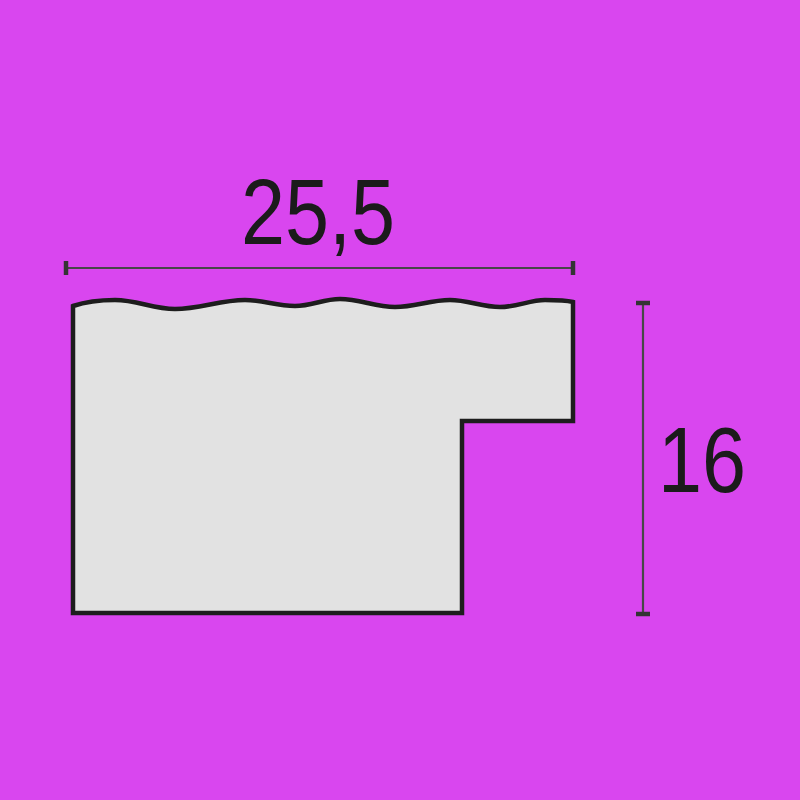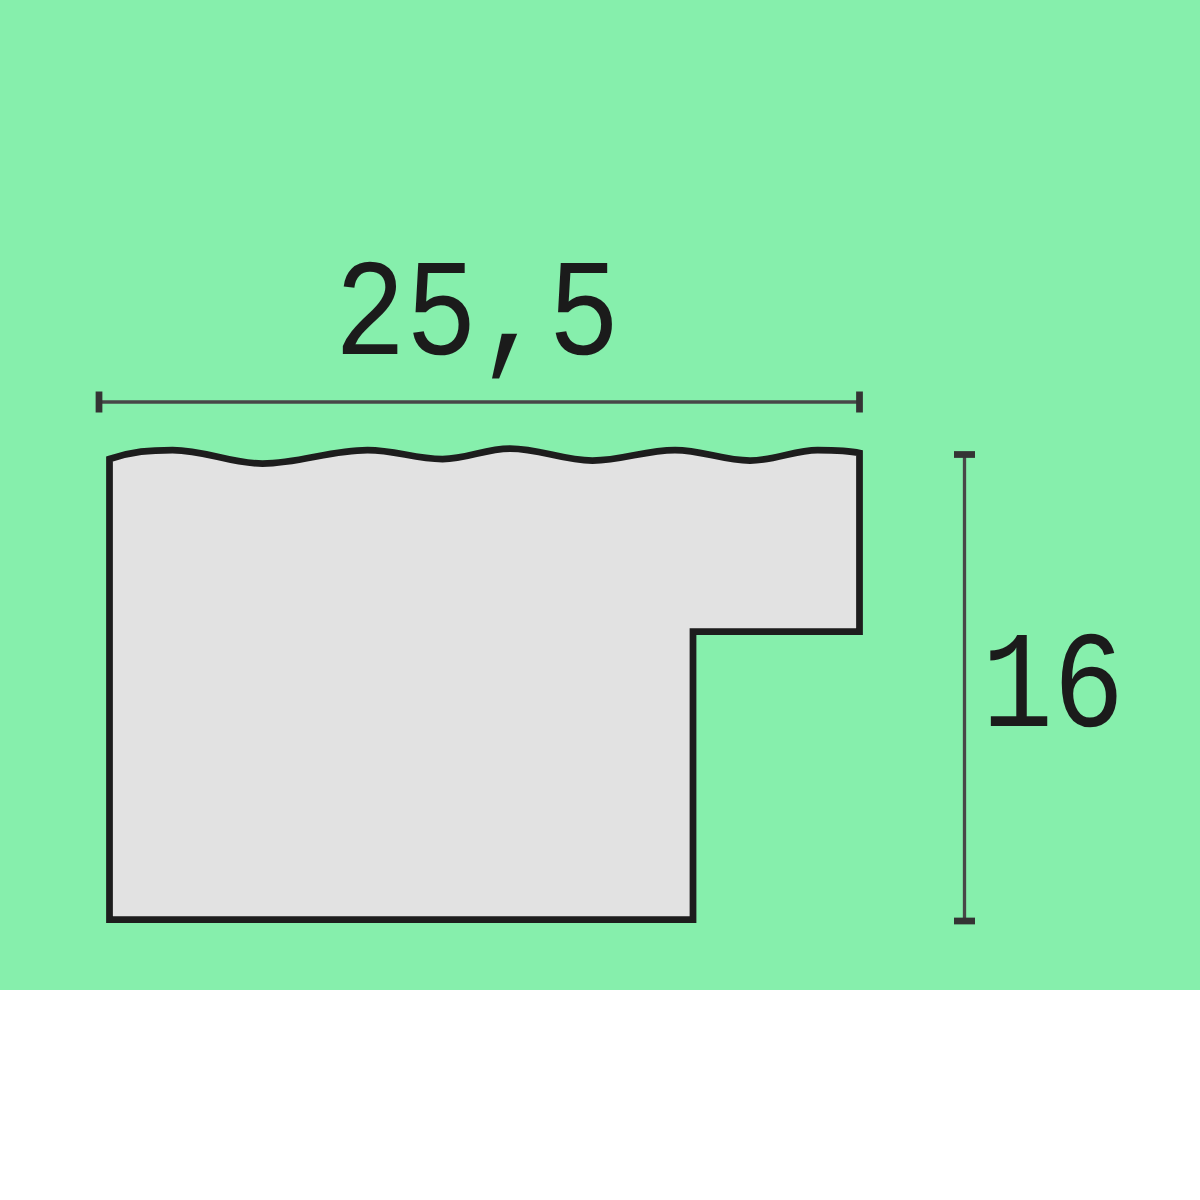--- a/index.html
+++ b/index.html
@@ -3,24 +3,24 @@
 <meta charset="utf-8">
 <style>
   html, body {
     margin: 0;
     padding: 0;
     background: #ffffff;
   }
   .canvas {
     position: relative;
     width: 800px;
-    height: 660px;
-    background: #86efac;
+    height: 800px;
+    background: #d946ef;
     overflow: hidden;
-    font-family: Liberation Mono, monospace;
+    font-family: Liberation Sans, sans-serif;
   }
   .drawing-svg {
     position: absolute;
     left: 0;
     top: 0;
     width: 800px;
     height: 800px;
   }
   .profile-path {
     stroke: #1d1d1d;

